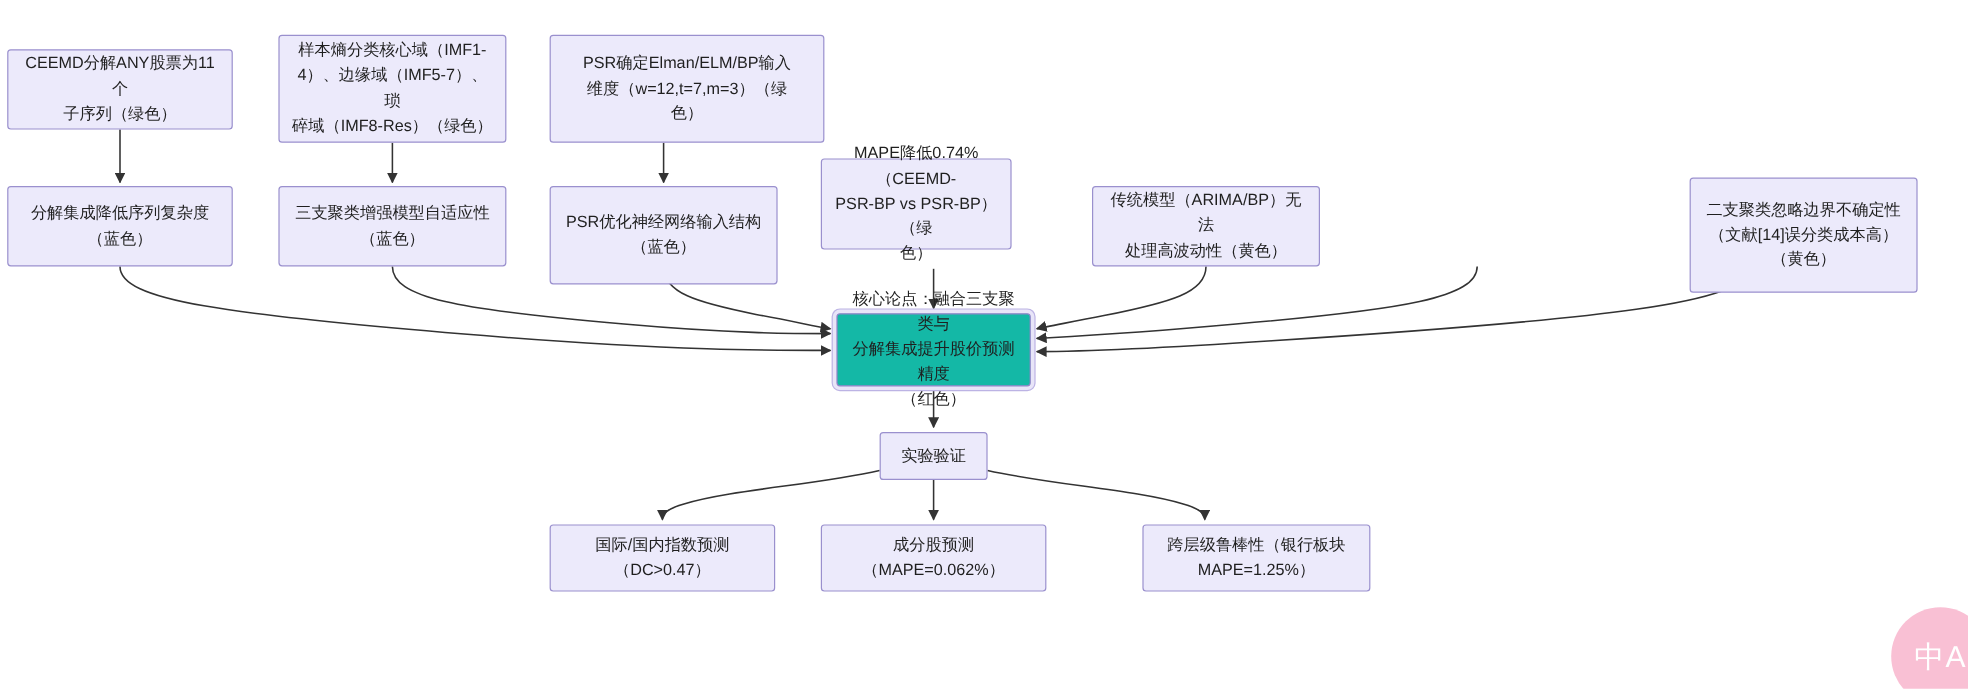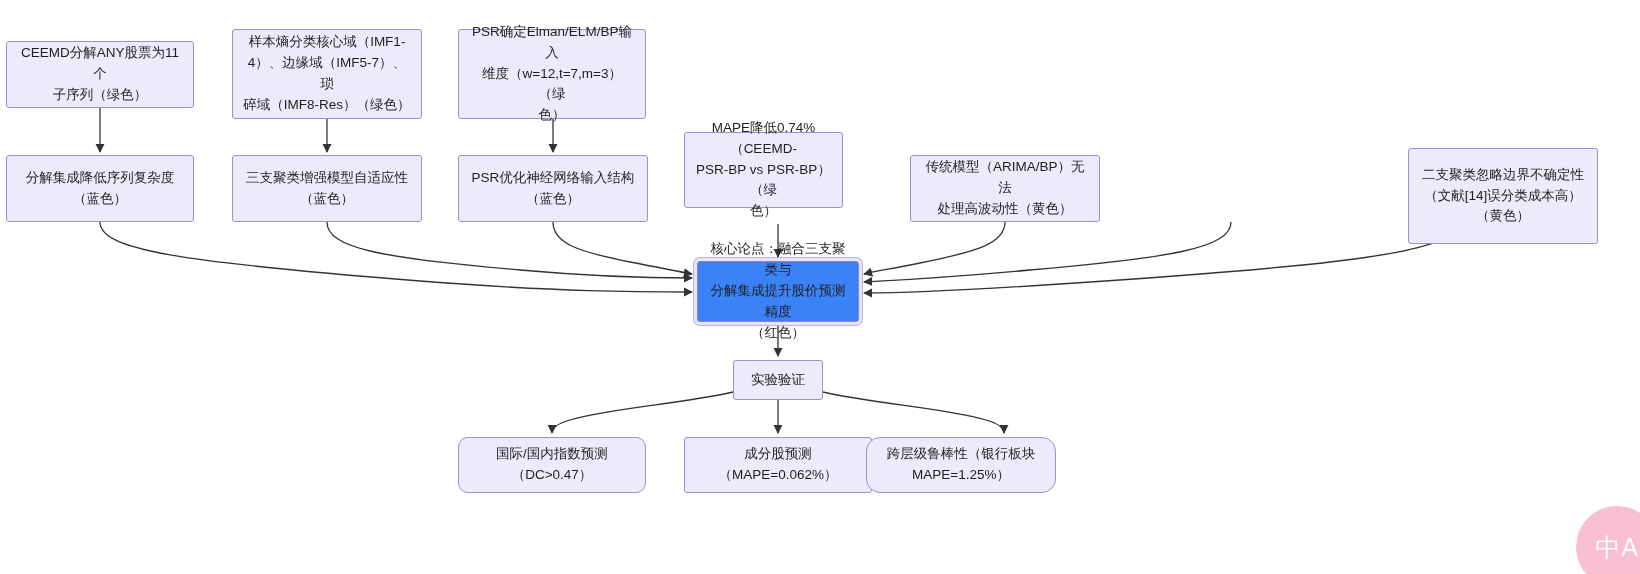--- a/index.html
+++ b/index.html
@@ -38,21 +38,21 @@
     align-items: center;
     justify-content: center;
     text-align: center;
     color: #1f1f1f;
     font-size: 13.5px;
     line-height: 1.55;
     padding: 4px 10px;
     z-index: 2;
   }
   .node-core {
-    background: #3b82f6;
+    background: #14b8a6;
     border: 1px solid #8F83C8;
     box-shadow: 0 0 0 3px #E8E5F8, 0 0 0 4px #BCB3E4;
   }
   .node-label {
     display: block;
     width: 100%;
     white-space: pre-line;
   }
   .watermark {
     position: absolute;
@@ -111,37 +111,37 @@
     <span class="node-label">CEEMD分解ANY股票为11个
 子序列（绿色）</span>
   </div>
 
   <div class="node" style="left:232px; top:29px; width:190px; height:90px;">
     <span class="node-label">样本熵分类核心域（IMF1-
 4）、边缘域（IMF5-7）、琐
 碎域（IMF8-Res）（绿色）</span>
   </div>
 
-  <div class="node" style="left:458px; top:29px; width:188px; height:90px;">
+  <div class="node" style="left:458px; top:29px; width:229px; height:90px;">
     <span class="node-label">PSR确定Elman/ELM/BP输入
 维度（w=12,t=7,m=3）（绿
 色）</span>
   </div>
 
   <div class="node" style="left:6px; top:155px; width:188px; height:67px;justify-content:center;">
     <span class="node-label">分解集成降低序列复杂度
 （蓝色）</span>
   </div>
 
   <div class="node" style="left:232px; top:155px; width:190px; height:67px;">
     <span class="node-label">三支聚类增强模型自适应性
 （蓝色）</span>
   </div>
 
-  <div class="node" style="left:458px; top:155px; width:190px; height:67px;">
+  <div class="node" style="left:458px; top:155px; width:190px; height:82px;">
     <span class="node-label">PSR优化神经网络输入结构
 （蓝色）</span>
   </div>
 
   <div class="node" style="left:684px; top:132px; width:159px; height:76px;">
     <span class="node-label">MAPE降低0.74%（CEEMD-
 PSR-BP vs PSR-BP）（绿
 色）</span>
   </div>
 
@@ -160,31 +160,31 @@
   <div class="node node-core" style="left:697px; top:261px; width:162px; height:61px;">
     <span class="node-label">核心论点：融合三支聚类与
 分解集成提升股价预测精度
 （红色）</span>
   </div>
 
   <div class="node" style="left:733px; top:360px; width:90px; height:40px;">
     <span class="node-label">实验验证</span>
   </div>
 
-  <div class="node" style="left:458px; top:437px; width:188px; height:56px;border-radius:10px;">
+  <div class="node" style="left:458px; top:437px; width:188px; height:56px;">
     <span class="node-label">国际/国内指数预测
 （DC&gt;0.47）</span>
   </div>
 
   <div class="node" style="left:684px; top:437px; width:188px; height:56px;">
     <span class="node-label">成分股预测
 （MAPE=0.062%）</span>
   </div>
 
-  <div class="node" style="left:866px; top:437px; width:190px; height:56px;border-radius:14px;">
+  <div class="node" style="left:952px; top:437px; width:190px; height:56px;">
     <span class="node-label">跨层级鲁棒性（银行板块
 MAPE=1.25%）</span>
   </div>
 
   <div class="watermark">
     <span>中A</span>
   </div>
 
 </div>
 

